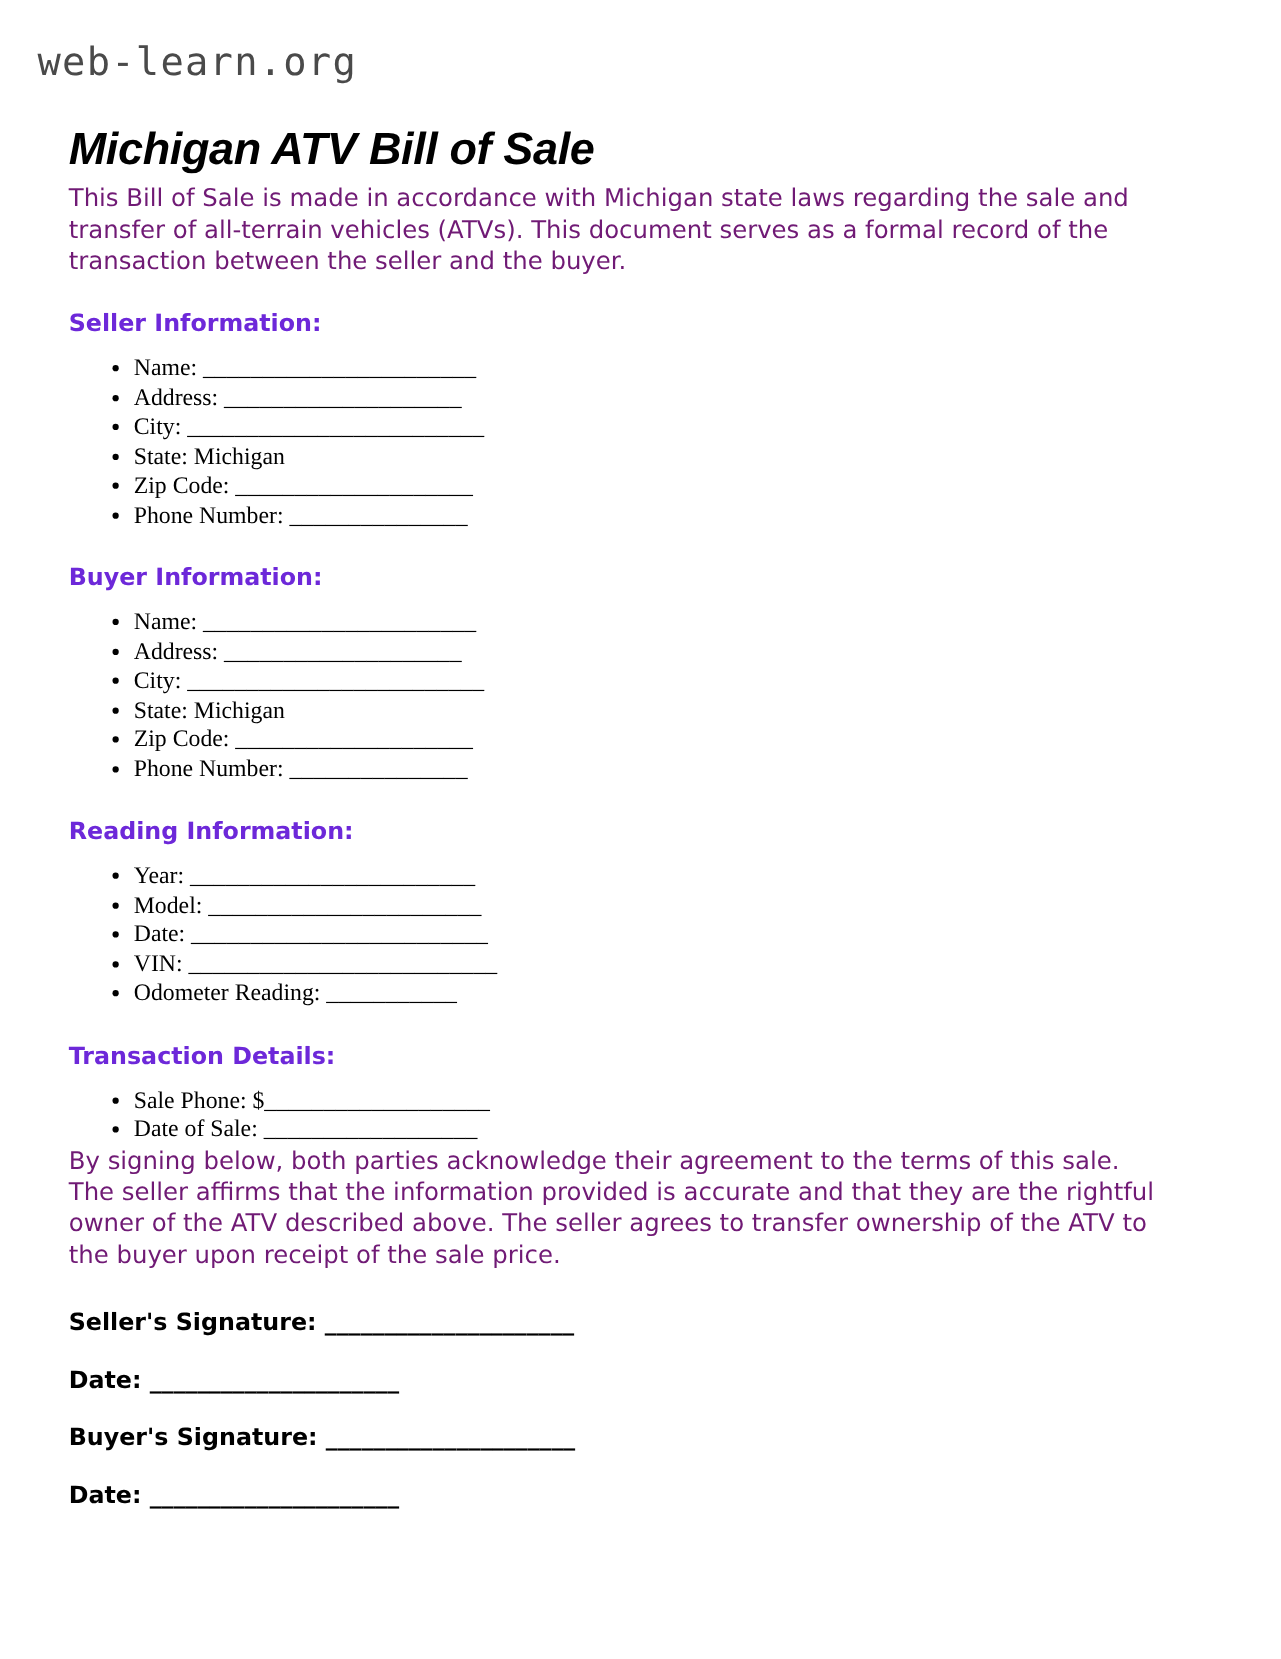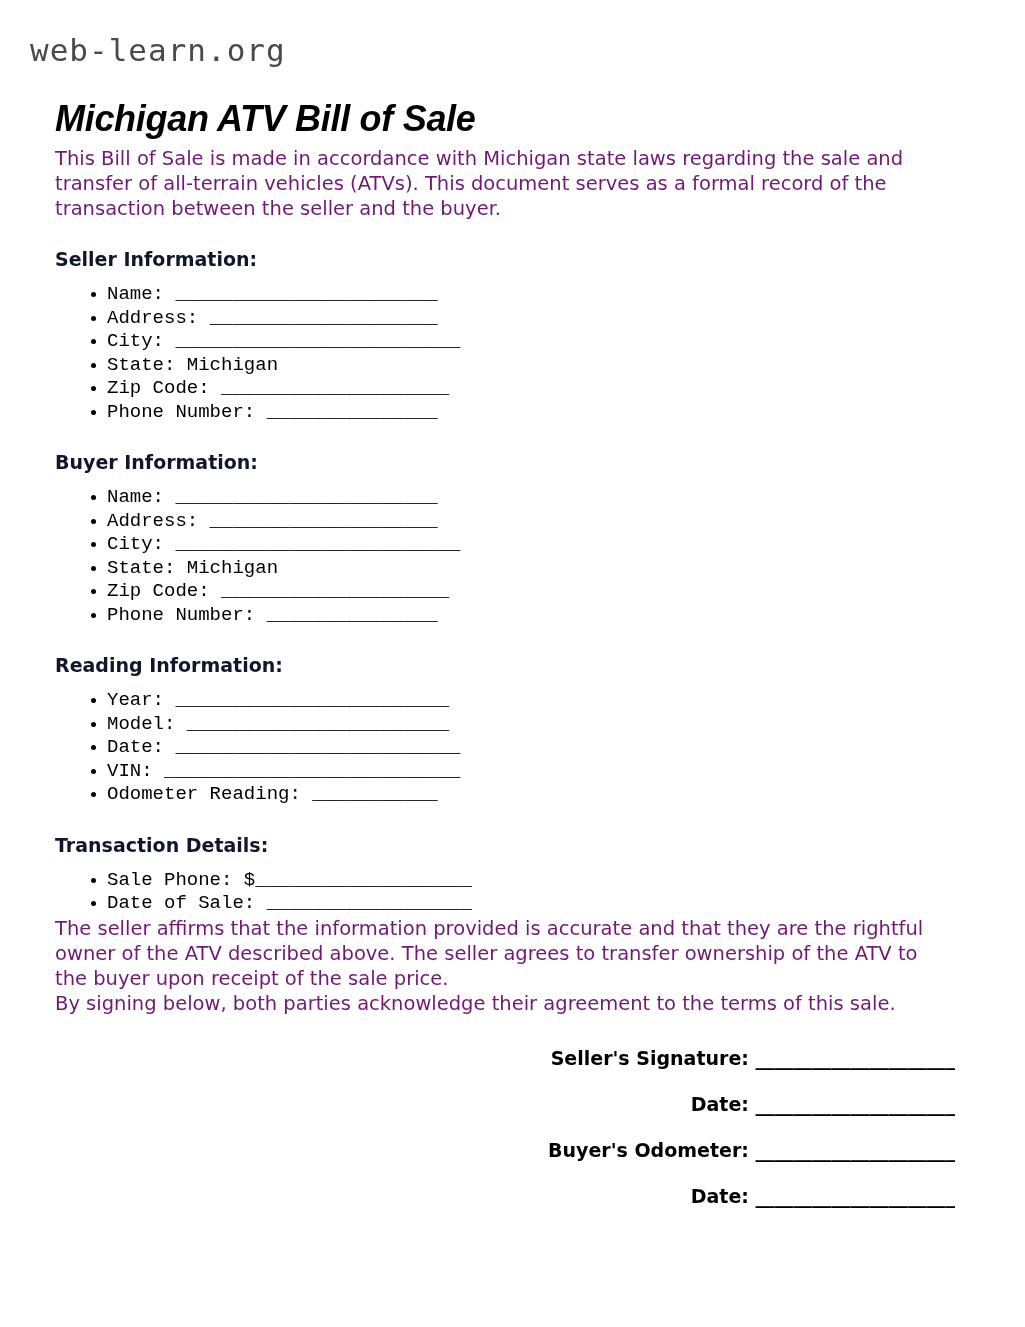--- a/index.html
+++ b/index.html
@@ -61,31 +61,31 @@
   }
   .para-intro {
     width: 880px;
   }
   h2.section-heading {
     margin: 26px 0 0 0;
     font-size: 19px;
     font-weight: bold;
     line-height: 24px;
     font-family: "DejaVu Sans", sans-serif;
-    color: #0f172a;
+    color: #6d28d9;
   }
   ul.field-list {
     margin: 12px 0 0 0;
     padding-left: 52px;
     list-style-type: disc;
   }
   ul.field-list li {
     font-size: 19px;
     line-height: 23.5px;
-    font-family: Liberation Mono, monospace;
+    font-family: Liberation Serif, serif;
     color: #000000;
     white-space: nowrap;
   }
   ul.field-list li::marker {
     font-size: 17px;
   }
   .para-affirm {
     margin-top: 28px;
     width: 900px;
   }
@@ -97,21 +97,20 @@
     margin-top: 30px;
   }
   .sig-line {
     font-size: 19px;
     font-weight: bold;
     line-height: 24px;
     margin-bottom: 22px;
     font-family: "DejaVu Sans", sans-serif;
     color: #000000;
     white-space: nowrap;
-    text-align: right;
   }
   .sig-line:last-child {
     margin-bottom: 0;
   }
 </style>
 </head>
 <body>
 
 <div class="page">
 
@@ -151,25 +150,25 @@
       <li>VIN: __________________________</li>
       <li>Odometer Reading: ___________</li>
     </ul>
 
     <h2 class="section-heading">Transaction Details:</h2>
     <ul class="field-list">
       <li>Sale Phone: $___________________</li>
       <li>Date of Sale: __________________</li>
     </ul>
 
+    <p class="para para-sign">By signing below, both parties acknowledge their agreement to the terms of this sale.</p>
+
     <p class="para para-affirm">The seller affirms that the information provided is accurate and that they are the rightful owner of the ATV described above. The seller agrees to transfer ownership of the ATV to the buyer upon receipt of the sale price.</p>
-
-    <p class="para para-sign">By signing below, both parties acknowledge their agreement to the terms of this sale.</p>
 
     <div class="sig-block">
       <div class="sig-line">Seller's Signature: _____________________</div>
       <div class="sig-line">Date: _____________________</div>
-      <div class="sig-line">Buyer's Odometer: _____________________</div>
+      <div class="sig-line">Buyer's Signature: _____________________</div>
       <div class="sig-line">Date: _____________________</div>
     </div>
 
   </div>
 </div>
 
 </body></html>

